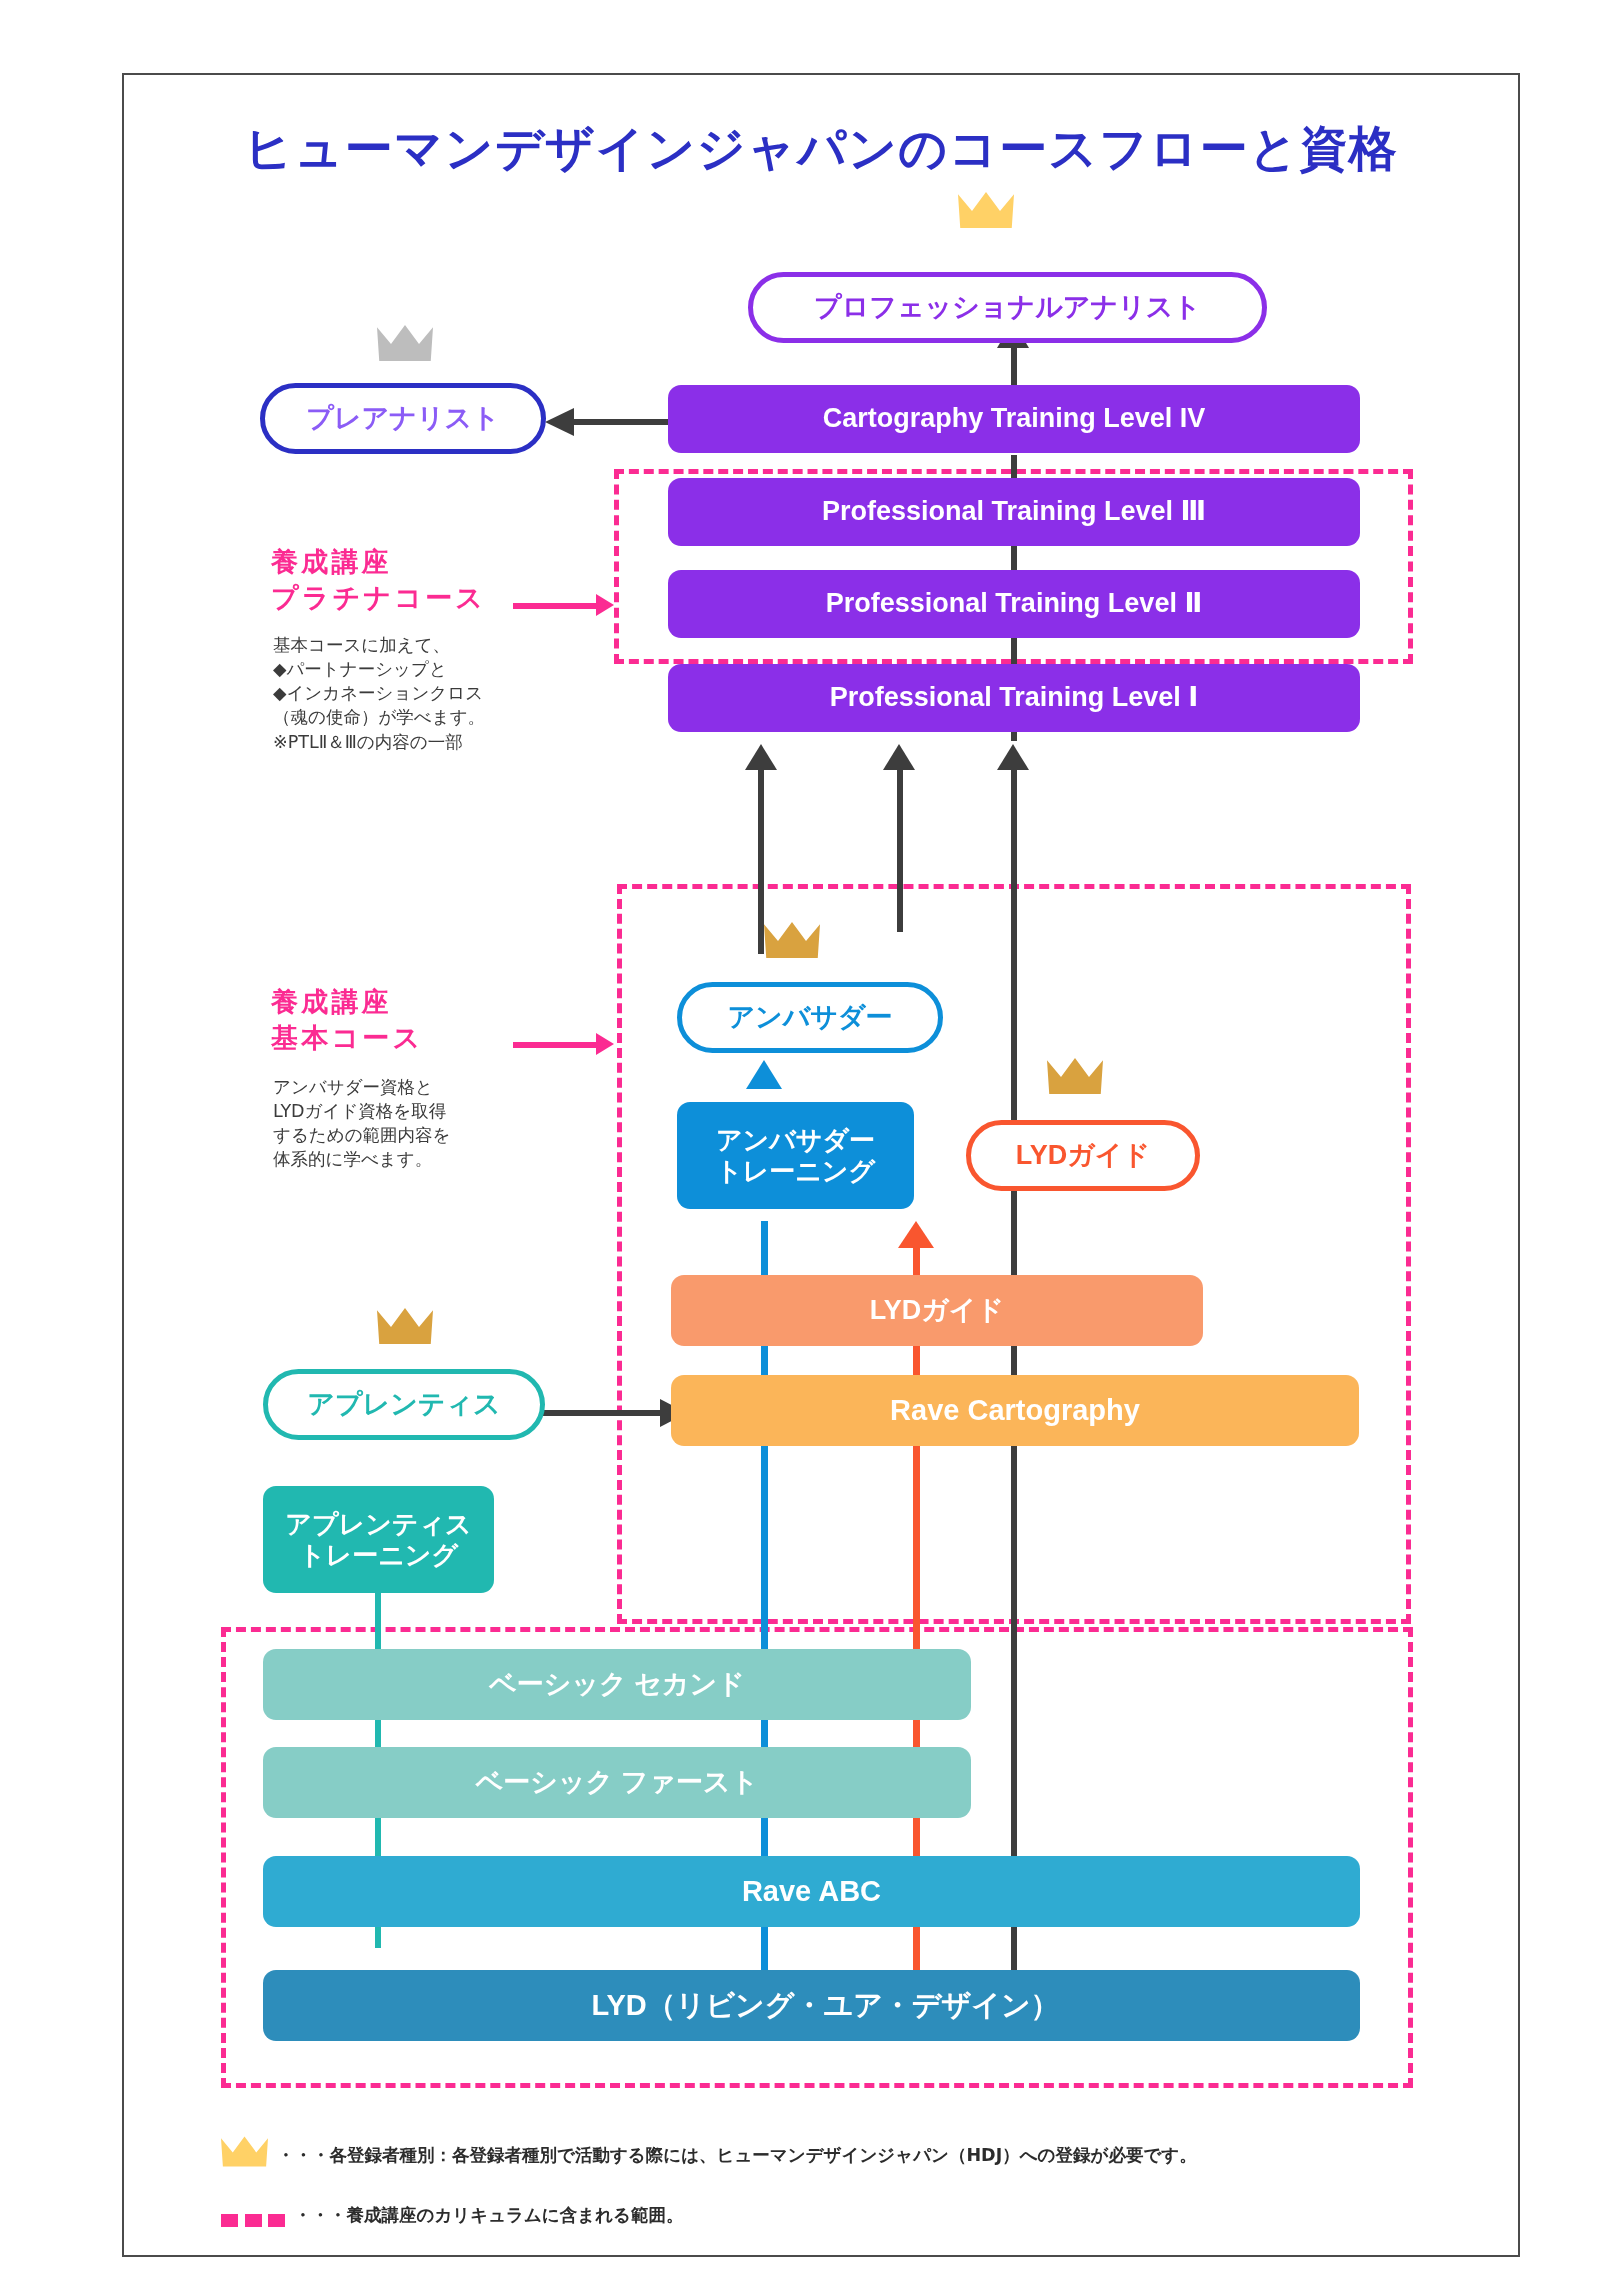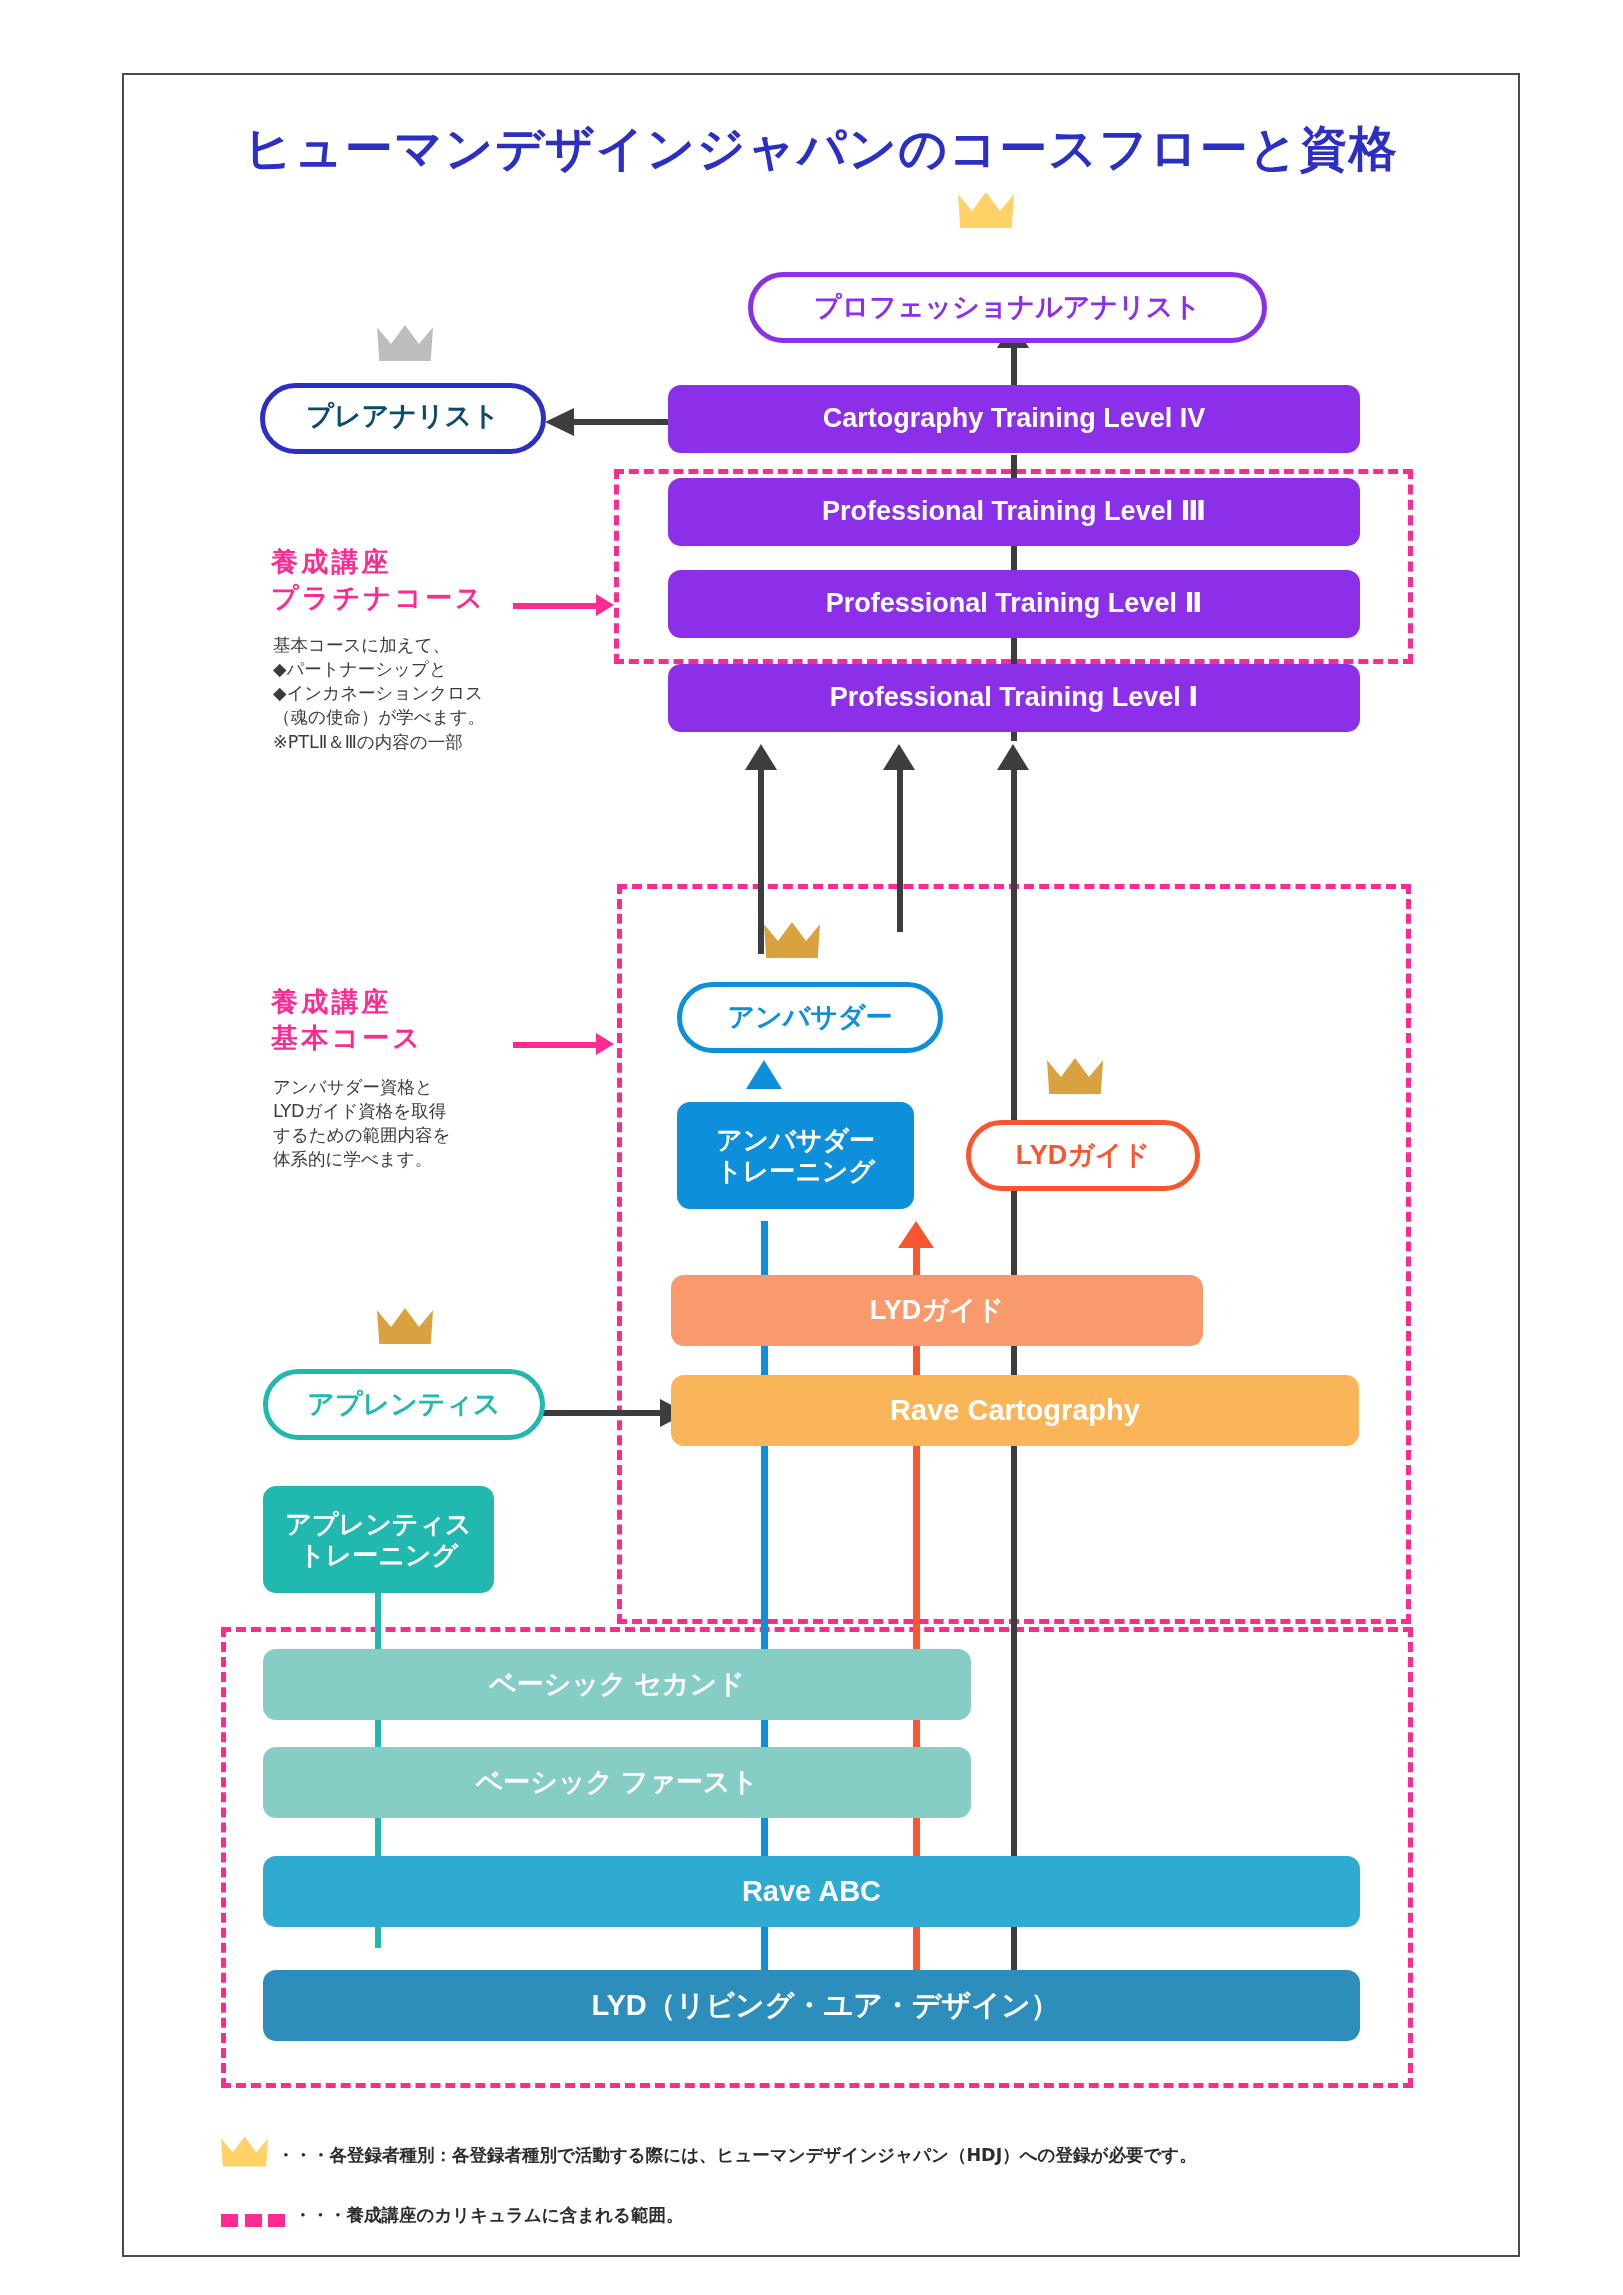--- a/index.html
+++ b/index.html
@@ -120,21 +120,21 @@
       </svg>
   </div>
   <div class="crown" style="left:377px;top:1308px;">
     <svg viewBox="0 0 100 64">
         <path d="M4 64 L0 4 L25 34 L50 0 L75 34 L100 4 L96 64 Z" fill="#d9a23f"></path>
       </svg>
   </div>
 
   <div class="pill" style="left:748px;top:260px;width:519px;height:71px;border-width:5.8px;border-color:#8b2fe8;color:#8b2fe8;font-size:27px;margin-top:12px;">プロフェッショナルアナリスト</div>
 
-  <div class="pill" style="left:260px;top:383px;width:286px;height:71px;border-width:5.8px;border-color:#2b2fc4;color:#0c4a6e;font-size:27px;font-family:Liberation Mono, monospace;">プレアナリスト</div>
+  <div class="pill" style="left:260px;top:383px;width:286px;height:71px;border-width:5.8px;border-color:#2b2fc4;color:#8b5cf6;font-size:27px;">プレアナリスト</div>
 
   <div class="pill" style="left:677px;top:982px;width:266px;height:71px;border-width:5.8px;border-color:#0d8fd9;color:#0d8fd9;font-size:27px;">アンバサダー</div>
 
   <div class="pill" style="left:966px;top:1120px;width:234px;height:71px;border-width:5.8px;border-color:#f9562f;color:#f9562f;font-size:27px;">LYDガイド</div>
 
   <div class="pill" style="left:263px;top:1369px;width:282px;height:71px;border-width:5.8px;border-color:#21b8b0;color:#21b8b0;font-size:27px;">アプレンティス</div>
 
   <div class="box" style="left:668px;top:385px;width:692px;height:68px;background:#8b2fe8;font-size:27px;">Cartography Training Level IV</div>
 
   <div class="box" style="left:668px;top:478px;width:692px;height:68px;background:#8b2fe8;font-size:27px;">Professional Training Level Ⅲ</div>

